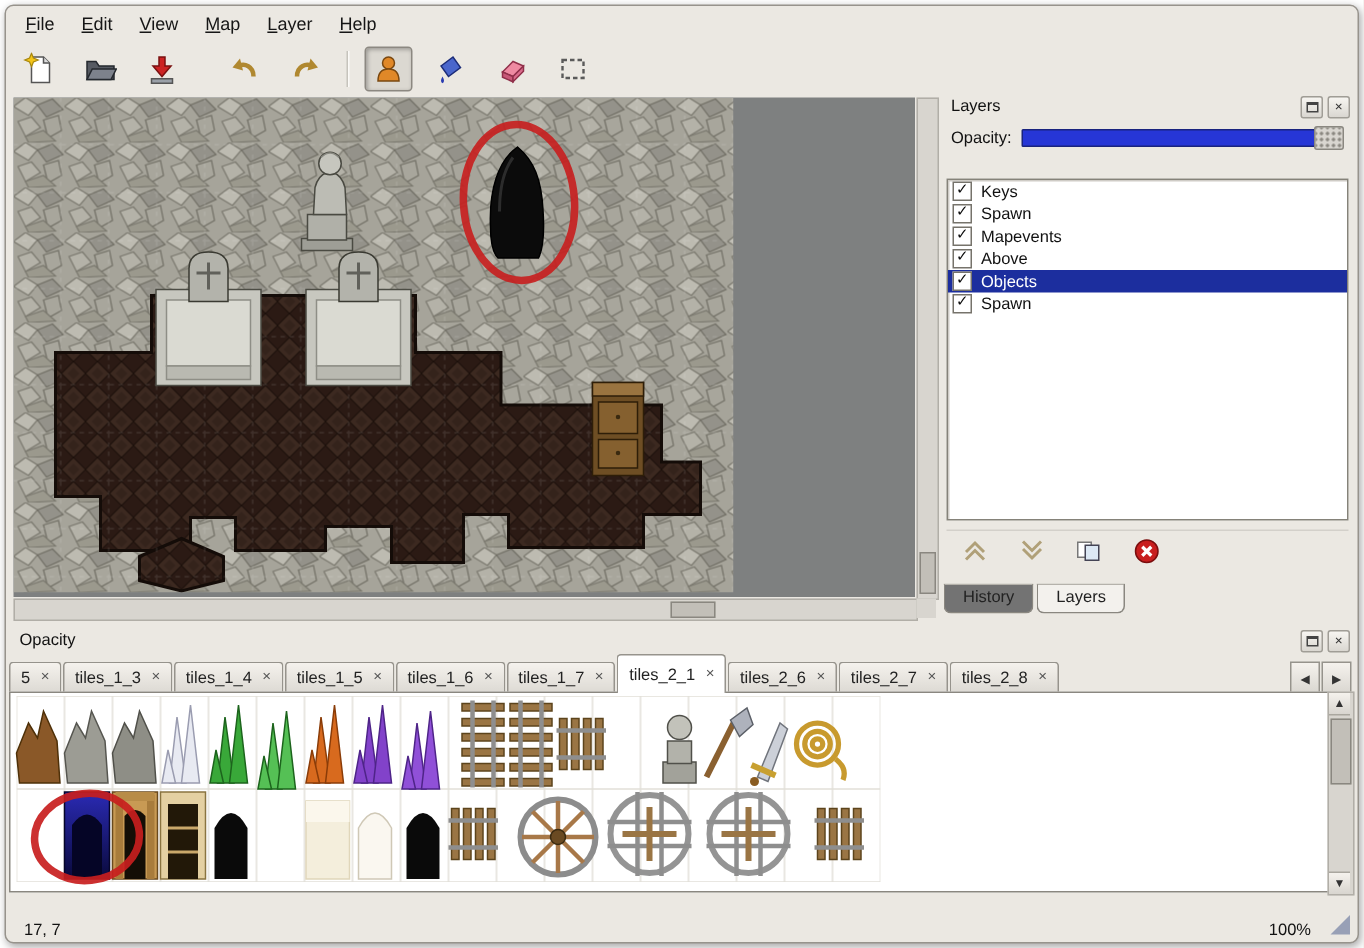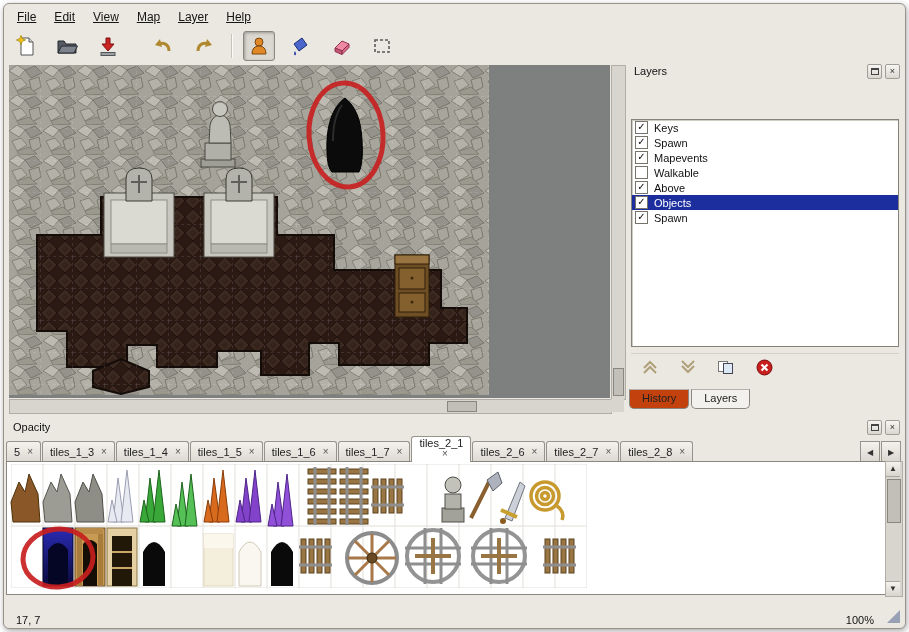--- a/index.html
+++ b/index.html
@@ -8,21 +8,21 @@
     background:#ffffff;
     font-family:"Liberation Sans","DejaVu Sans",sans-serif;
     -webkit-font-smoothing:antialiased;
   }
   .window {
     position:absolute; left:3px; top:3px; width:901px; height:624px;
     background:#ebe8e2; border:1px solid #97938c; border-radius:6px;
     box-shadow:1px 2px 6px rgba(0,0,0,.35);
   }
   
-  .menubar { position:absolute; left:4px; top:2px; height:22px; display:flex; align-items:center; font-size:12px; color:#161616;text-decoration:underline; }
+  .menubar { position:absolute; left:4px; top:2px; height:22px; display:flex; align-items:flex-start; font-size:12px; color:#161616; }
   .menu-item { display:inline-block; padding:3px 9px; border-radius:2px; }
   .menu-item::first-letter { text-decoration:underline; }
   
   .toolbar { position:absolute; left:6px; top:25px; height:34px; display:flex; align-items:center; }
   .tbtn { width:30px; height:28px; margin-right:9px; display:flex; align-items:center; justify-content:center; border:1px solid transparent; border-radius:3px; }
   .tbtn.active { background:#dbd8d1; border:1px solid #8c8881; box-shadow:inset 1px 1px 3px rgba(0,0,0,.3); }
   .tgap { width:14px; }
   .tsep { width:0; height:24px; border-left:1px solid #c6c3bc; border-right:1px solid #fbfaf7; margin:0 10px 0 2px; }
   
   .map-area { position:absolute; left:5px; top:61px; width:601px; height:333px; background:#7e8080; overflow:hidden; }
@@ -42,28 +42,28 @@
   .slider { position:relative; flex:1; height:10px; background:#2636d6; border:1px solid #19237e; border-radius:1px; }
   .slider-handle { position:absolute; right:-1px; top:-3px; width:18px; height:14px; background:#d9d6d0; border:1px solid #8a8780; border-radius:2px;
     background-image:radial-gradient(#8a8780 1px, transparent 1.2px); background-size:4px 4px; background-position:2px 2px; }
   .layer-list { position:absolute; left:4px; top:56px; width:266px; height:226px; background:#fff; border:1px solid #858279; box-shadow:inset 1px 1px 0 #cfccc6; font-size:11px; overflow:hidden; }
   .layer-row { display:flex; align-items:center; height:15px; padding-left:3px; gap:6px; color:#111; }
   .layer-row.selected { background:#1c2e9e; color:#fff; }
   .cb { flex:0 0 auto; width:11px; height:11px; background:#fff; border:1px solid #76736b; font-size:10px; line-height:10px; text-align:center; color:#0a0a0a; }
   .layer-actions { position:absolute; left:4px; top:290px; right:4px; height:26px; display:flex; align-items:center; gap:16px; padding:0 8px; border-top:1px solid #d3d0ca; }
   .act-btn { display:flex; align-items:center; justify-content:center; width:22px; height:20px; border:none; background:transparent; padding:0; }
   .dock-tabs { position:absolute; left:2px; top:326px; display:flex; }
-  .dock-tab { font-size:11px; padding:2px 12px 4px; margin-right:2px; border:1px solid #8a8780; border-top:1px solid #b5b2ab; border-radius:0 0 5px 5px; background:#c2410c; color:#222; }
+  .dock-tab { font-size:11px; padding:2px 12px 4px; margin-right:2px; border:1px solid #8a8780; border-top:1px solid #b5b2ab; border-radius:0 0 5px 5px; background:#737373; color:#222; }
   .dock-tab.active { background:#f3f1ed; }
   
   .tilesets-panel { position:absolute; left:2px; top:415px; width:897px; height:178px; }
   .ts-tabs { position:absolute; left:0; top:17px; right:40px; height:26px; display:flex; align-items:flex-end; overflow:hidden; }
   .ts-tab { height:20px; display:flex; align-items:center; font-size:11px; color:#222; padding:0 7px; margin-right:1px; border:1px solid #96938c; border-bottom:none; border-radius:3px 3px 0 0; background:linear-gradient(#f5f2ed,#dcd9d3); white-space:nowrap; }
   .ts-tab.first { max-width:30px; overflow:hidden; }
-  .ts-tab.active { height:25px; background:#ffffff; position:relative; z-index:3; margin-bottom:-1px; border-bottom:1px solid #fff;flex-direction:column; }
+  .ts-tab.active { height:25px; background:#ffffff; position:relative; z-index:3; margin-bottom:-1px; border-bottom:1px solid #fff; }
   .tab-close { margin-left:7px; font-size:10px; color:#555; line-height:10px; }
   .ts-arrows { position:absolute; right:2px; top:22px; display:flex; }
   .arrow-btn { width:18px; height:21px; border:1px solid #96938c; background:linear-gradient(#f5f2ed,#d8d5cf); font-size:8px; color:#333; display:flex; align-items:center; justify-content:center; margin-left:1px; }
   .ts-content { position:absolute; left:0; top:42px; width:879px; height:132px; background:#ffffff; border:1px solid #8a8780; overflow:hidden; }
   .ts-vscroll { position:absolute; right:0; top:42px; width:16px; height:134px; background:#d8d5cf; border:1px solid #b1aea7; }
   .sb-btn { position:absolute; left:0; width:14px; height:14px; font-size:8px; color:#333; text-align:center; line-height:14px; background:linear-gradient(#f5f2ed,#d8d5cf); border-bottom:1px solid #aaa79f; }
   .sb-btn.sb-bottom { bottom:0; top:auto; border-top:1px solid #aaa79f; border-bottom:none; }
   .sb-thumb { position:absolute; left:1px; top:17px; width:12px; height:42px; background:#c2bfb8; border:1px solid #8a8780; }
   
   .statusbar { position:absolute; left:0; right:0; top:600px; height:22px; display:flex; align-items:flex-end; font-size:11px; color:#111; padding:0 12px; }
@@ -222,36 +222,38 @@
       <span>Layers</span>
       <span class="dock-btns">
         <span class="dock-btn">
             <span class="float-glyph"></span>
           </span>
         <span class="dock-btn">
             <span>×</span>
           </span>
       </span>
     </div>
+    <div class="opacity-row">
+      <span>Opacity:</span>
+      <div class="slider">
+        <div class="slider-handle"></div>
+      </div>
+    </div>
     <div class="layer-list">
       <div class="layer-row">
         <span class="cb">✓</span>
         <span>Keys</span>
       </div>
       <div class="layer-row">
         <span class="cb">✓</span>
         <span>Spawn</span>
       </div>
       <div class="layer-row">
         <span class="cb">✓</span>
         <span>Mapevents</span>
-      </div>
-      <div class="layer-row">
-        <span class="cb"></span>
-        <span>Walkable</span>
       </div>
       <div class="layer-row">
         <span class="cb">✓</span>
         <span>Above</span>
       </div>
       <div class="layer-row selected">
         <span class="cb">✓</span>
         <span>Objects</span>
       </div>
       <div class="layer-row">

